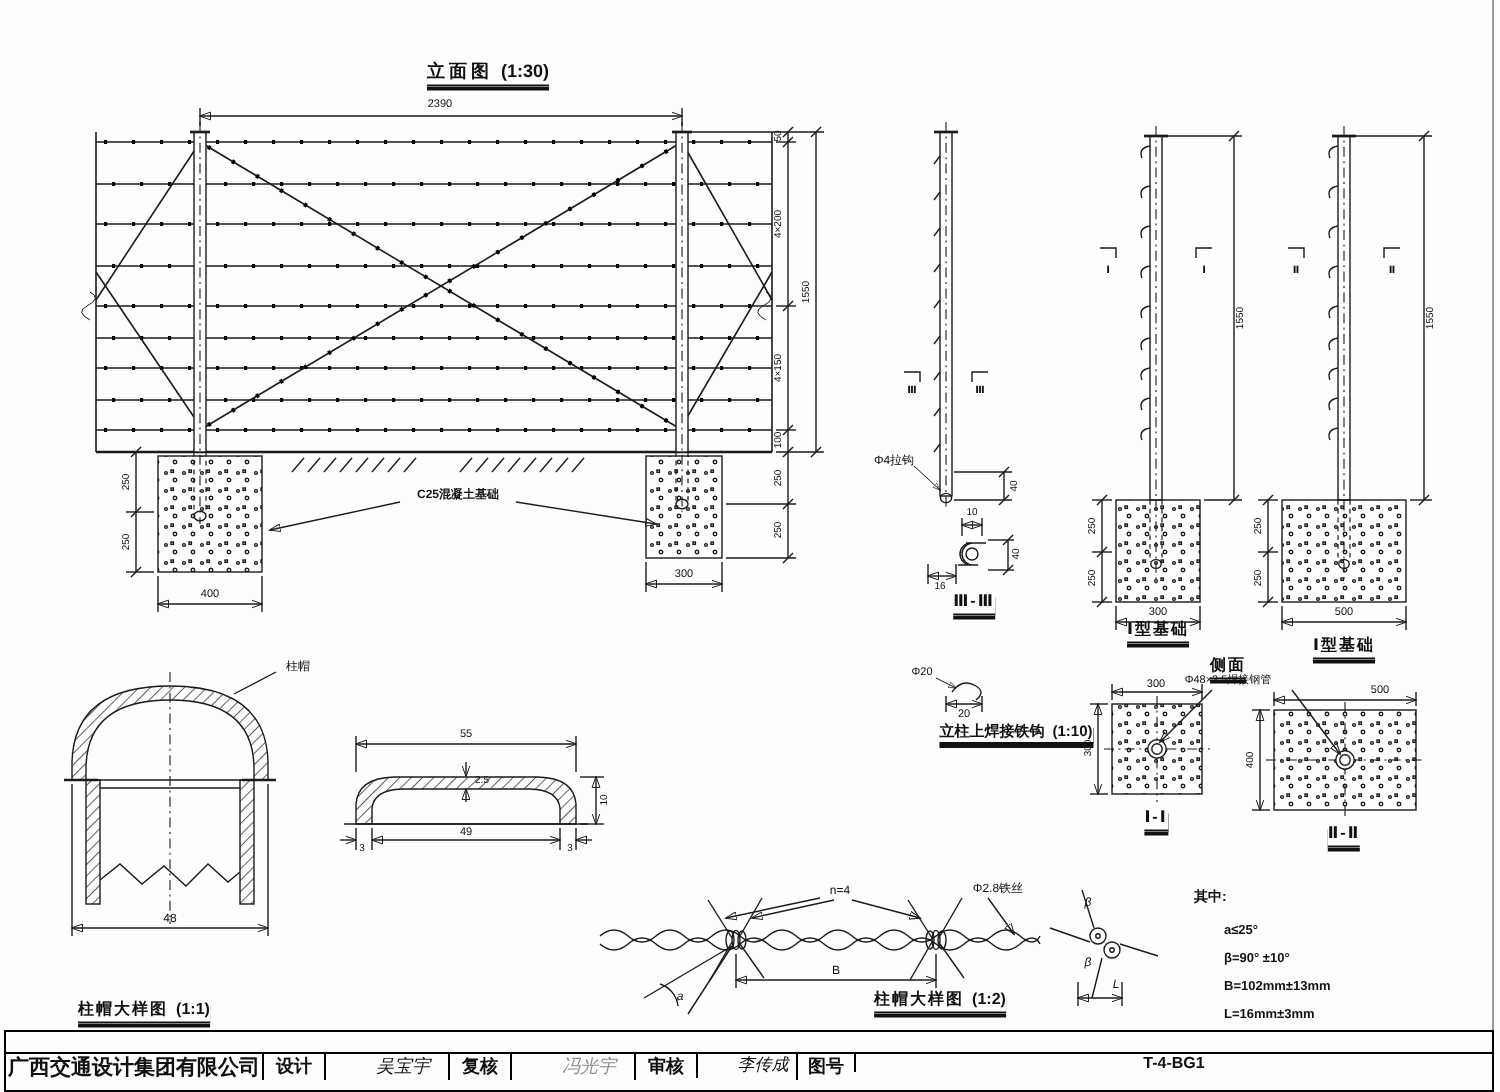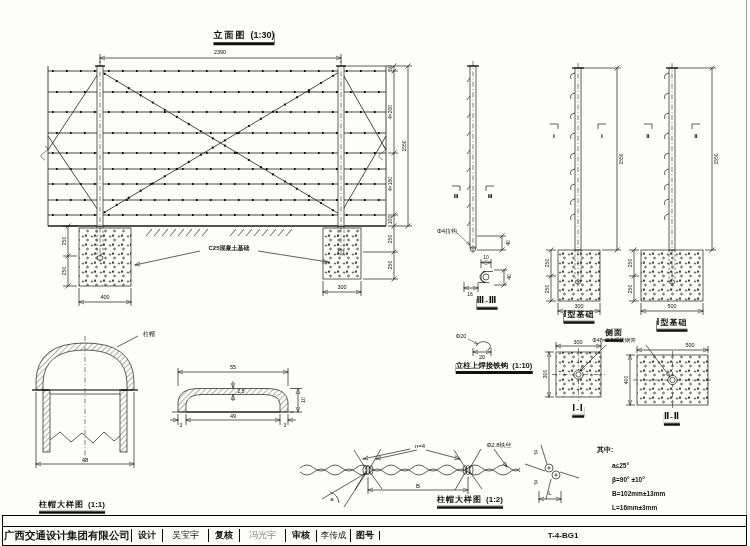--- a/index.html
+++ b/index.html
@@ -16,27 +16,27 @@
   .conc{fill:url(#conc);}
   .hat{fill:url(#hatch);}
   .wht{fill:#fdfdfc;}
   .lbl{position:absolute;white-space:nowrap;transform:translate(-50%,-50%);font-size:6.5px;line-height:1;}
   .la{transform:translate(0,-50%);}
   .rot{transform:translate(-50%,-50%) rotate(-90deg);}
   .s5{font-size:5px;}.s55{font-size:5.5px;}.s6{font-size:6px;}.s7{font-size:7px;}
   .t8{font-size:8px;letter-spacing:1px;}
   .t9{font-size:9px;letter-spacing:2px;}
   .b{font-weight:bold;}
-  .it{}
+  .it{font-style:italic;padding-left:16px;}
   .u2{border-bottom:1px solid #111;box-shadow:0 2px 0 #111;padding-bottom:1.5px;}
   .gap{margin-left:4px;letter-spacing:0;}
   
   #tb{position:absolute;left:2px;right:3px;top:515px;height:29px;border:1.2px solid #000;}
   #tb .strip{height:10px;border-bottom:1px solid #000;}
-  #tb .row{display:flex;height:17px;align-items:center;}
+  #tb .row{display:flex;height:17px;align-items:flex-start;}
   #tb .c{display:flex;align-items:center;justify-content:center;border-left:1px solid #000;
          overflow:hidden;white-space:nowrap;}
   #tb .c:first-child{border-left:none;}
   .rightline{position:absolute;left:746px;top:0;width:1px;height:515px;background:#999;}
 </style>
 </head>
 <body>
 
 <div id="sheet">
 
@@ -454,21 +454,21 @@
 <span class="lbl s5 rot" style="left:508px;top:243px">40</span>
 <span class="lbl s5" style="left:486px;top:257px">10</span>
 <span class="lbl s5" style="left:470px;top:294px">16</span>
 <span class="lbl s5 rot" style="left:509px;top:277px">40</span>
 <span class="lbl t8 b u2" style="left:487px;top:302px">Ⅲ-Ⅲ</span>
 <span class="lbl s5 b" style="left:456px;top:196px">Ⅲ</span>
 <span class="lbl s5 b" style="left:490px;top:196px">Ⅲ</span>
 
 <span class="lbl s55" style="left:461px;top:337px">Φ20</span>
 <span class="lbl s55" style="left:482px;top:358px">20</span>
-<span class="lbl b u2" style="left:494px;top:367px;font-size:7.5px"><span>立柱上焊接铁钩</span><span class="gap">(1:10)</span></span>
+<span class="lbl b u2" style="left:508px;top:367px;font-size:7.5px"><span>立柱上焊接铁钩</span><span class="gap">(1:10)</span></span>
 
 <span class="lbl s5 rot" style="left:621px;top:159px">1550</span>
 <span class="lbl s5 rot" style="left:547px;top:263px">250</span>
 <span class="lbl s5 rot" style="left:547px;top:289px">250</span>
 <span class="lbl s55" style="left:579px;top:307px">300</span>
 <span class="lbl t8 b u2" style="left:579px;top:316px">Ⅰ型基础</span>
 <span class="lbl s5 b" style="left:554px;top:136px">Ⅰ</span>
 <span class="lbl s5 b" style="left:602px;top:136px">Ⅰ</span>
 
 <span class="lbl s5 rot" style="left:716px;top:159px">1550</span>

